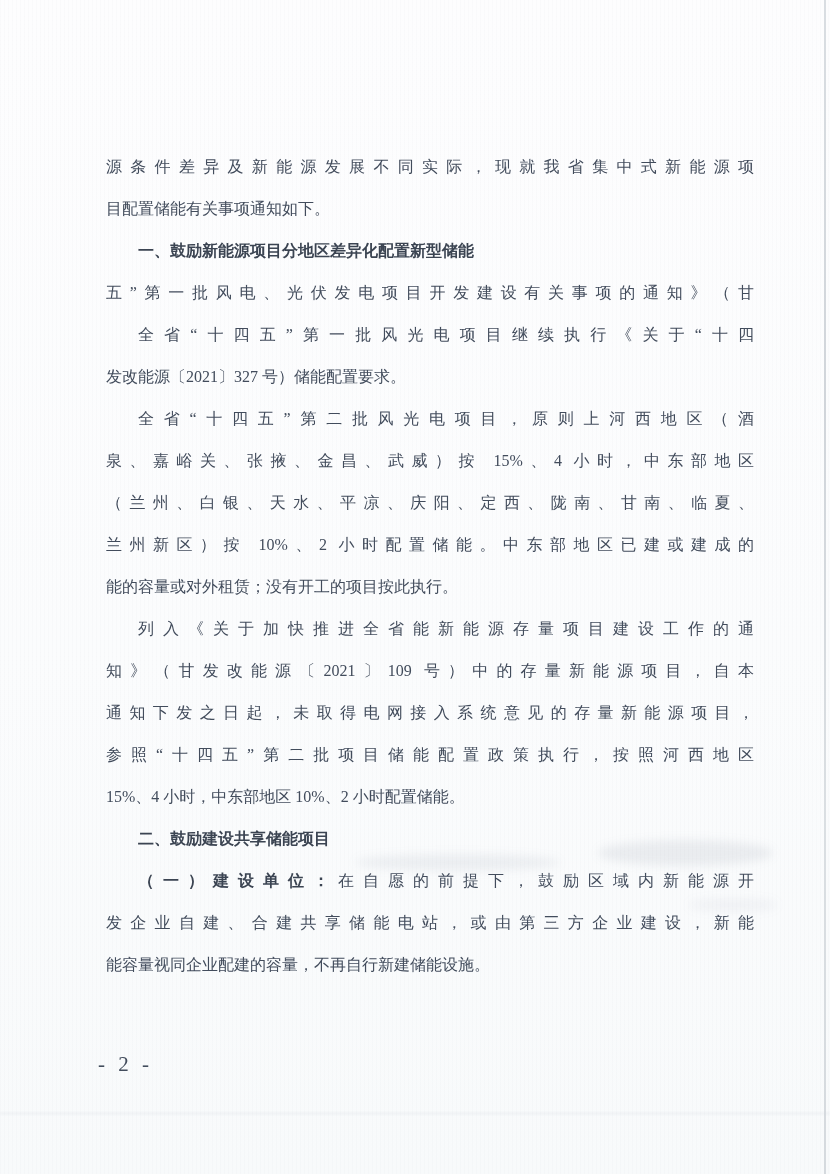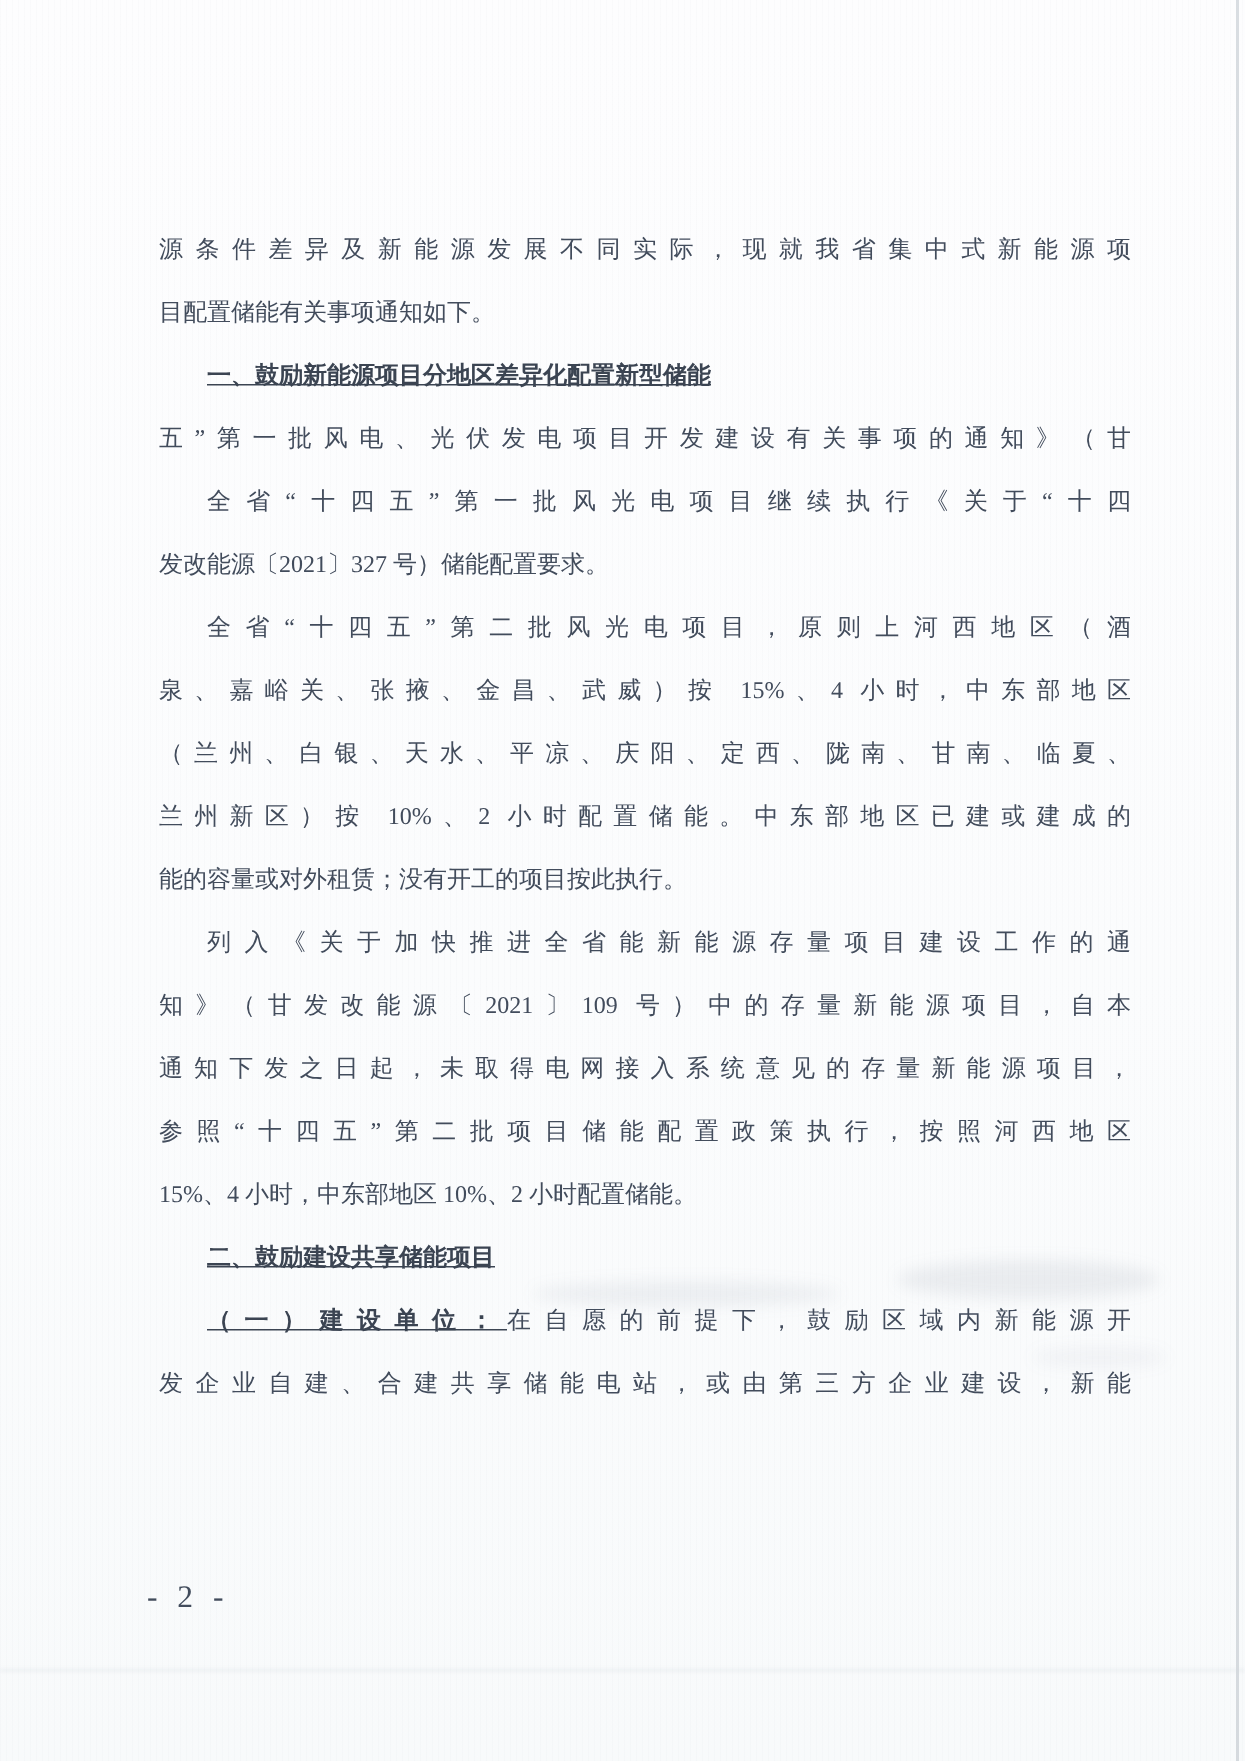--- a/index.html
+++ b/index.html
@@ -71,21 +71,20 @@
     -moz-text-align-last: justify;
   }
   .line.indent {
     text-indent: 2em;
   }
   .line.heading,
   .seg-bold {
     font-family: "Liberation Sans", "DejaVu Sans", sans-serif;
     font-weight: 700;
     color: var(--heading-color, #3b4452);
-    text-decoration: underline;
   }
 
   .page-number {
     position: absolute;
     left: 98px;
     top: 1049px;
     font-size: 21px;
     line-height: 30px;
     color: var(--text-color, #424c5c);
     letter-spacing: 4px;
@@ -115,18 +114,19 @@
       <div class="line stretch"><span>兰州新区）按 10%、2 小时配置储能。中东部地区已建或建成的</span></div>
       <div class="line"><span>能的容量或对外租赁；没有开工的项目按此执行。</span></div>
       <div class="line indent stretch"><span>列入《关于加快推进全省能新能源存量项目建设工作的通</span></div>
       <div class="line stretch"><span>知》（甘发改能源〔2021〕109 号）中的存量新能源项目，自本</span></div>
       <div class="line stretch"><span>通知下发之日起，未取得电网接入系统意见的存量新能源项目，</span></div>
       <div class="line stretch"><span>参照“十四五”第二批项目储能配置政策执行，按照河西地区</span></div>
       <div class="line"><span>15%、4 小时，中东部地区 10%、2 小时配置储能。</span></div>
       <div class="line heading indent"><span>二、鼓励建设共享储能项目</span></div>
       <div class="line indent stretch"><span class="seg-bold">（一）建设单位：</span><span>在自愿的前提下，鼓励区域内新能源开</span></div>
       <div class="line stretch"><span>发企业自建、合建共享储能电站，或由第三方企业建设，新能</span></div>
+      <div class="line"><span>能容量视同企业配建的容量，不再自行新建储能设施。</span></div>
     </div>
 
   <div class="page-number">- 2 -</div>
 
   <div class="scan-edge"></div>
 </div>
 
 </body></html>

